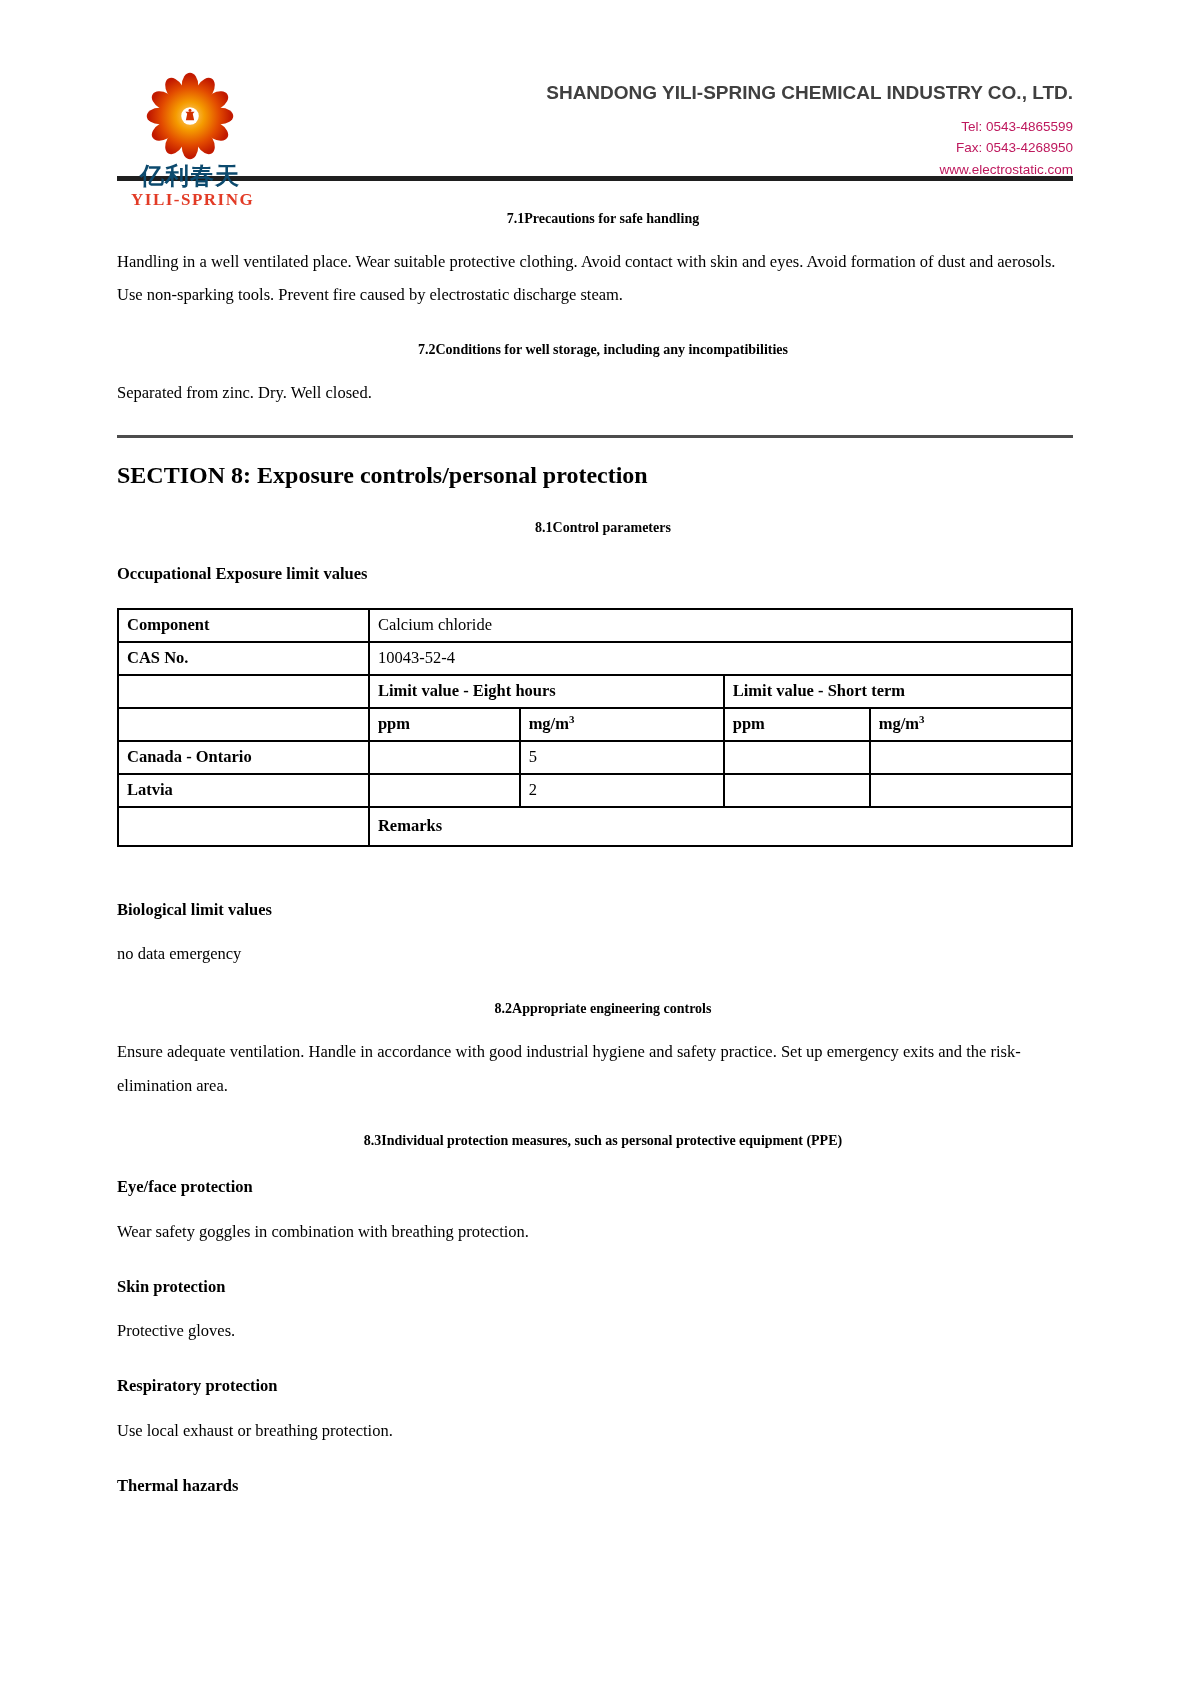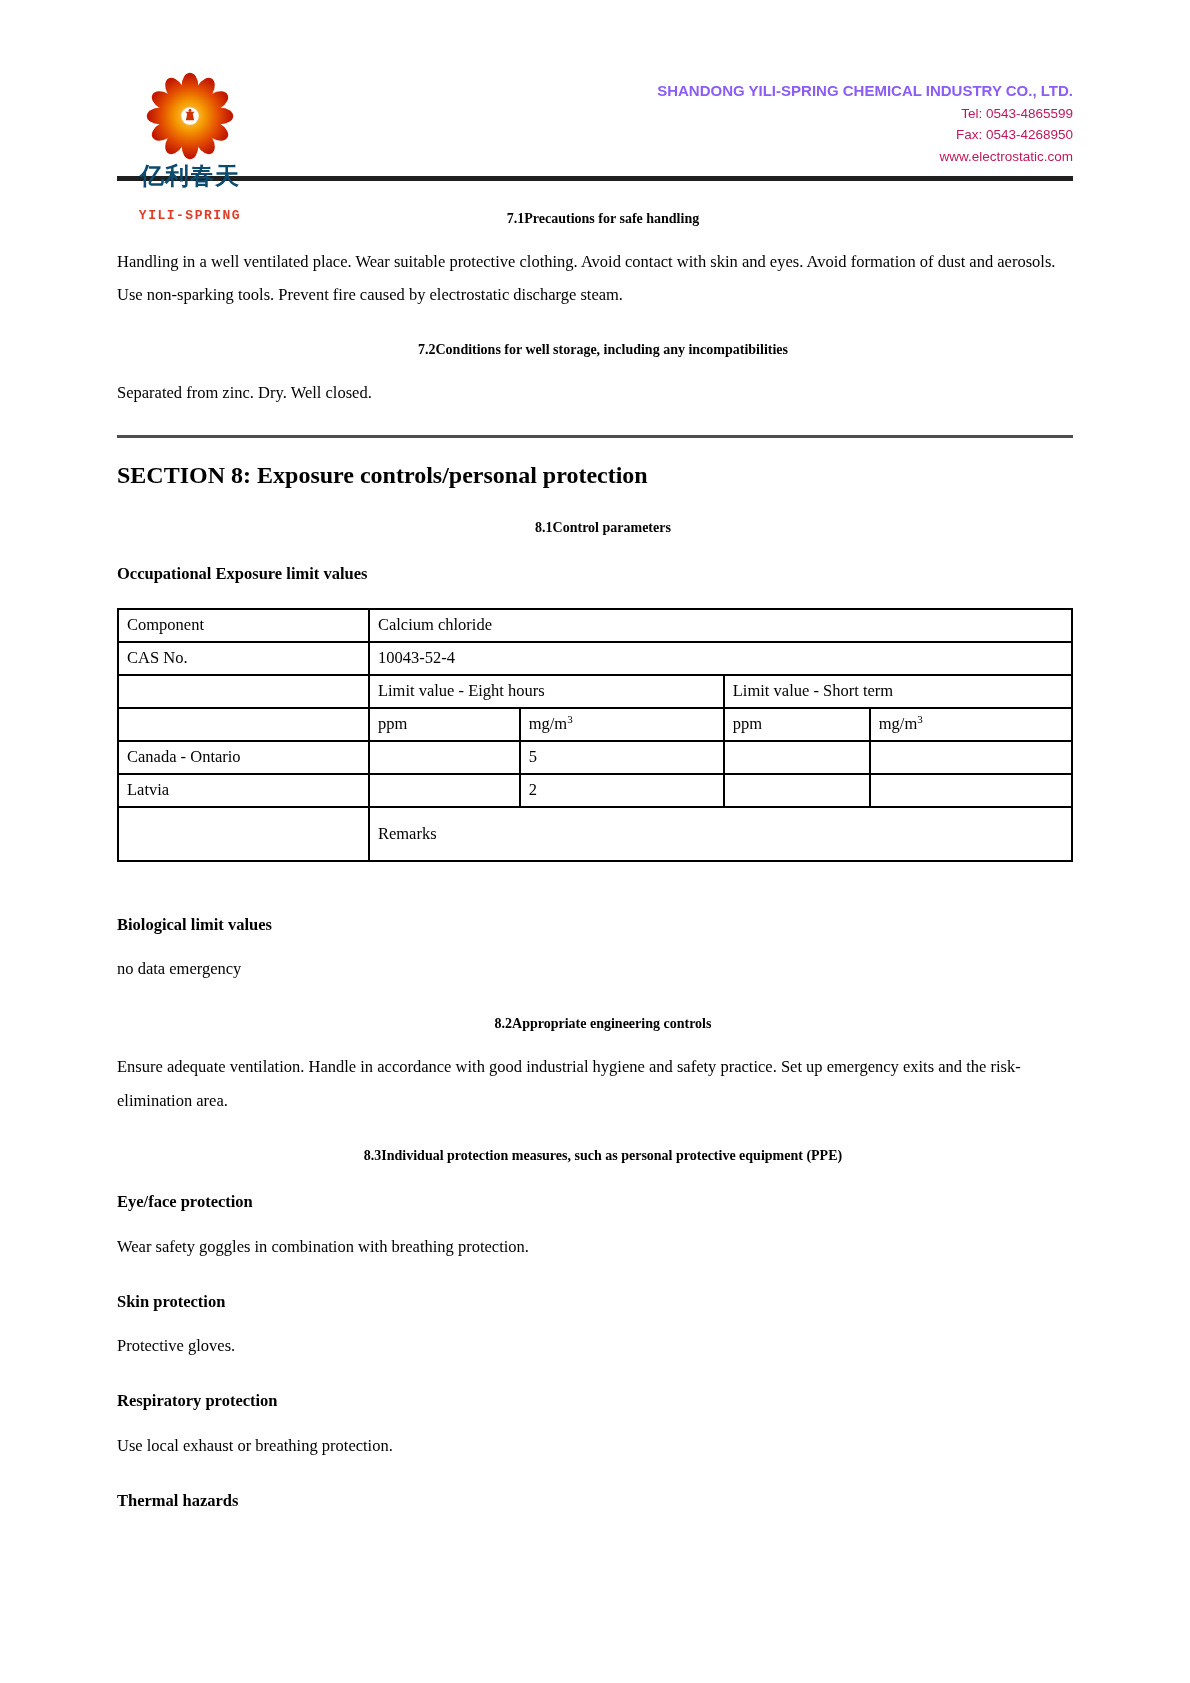--- a/index.html
+++ b/index.html
@@ -37,38 +37,38 @@
   .logo-cn {
     font-family: "DejaVu Sans", sans-serif;
     font-weight: bold;
     font-size: 24px;
     color: #0c4a6e;
     letter-spacing: 1px;
     white-space: nowrap;
     margin-top: 2px;
   }
   .logo-en {
-    font-family: Liberation Mono, monospace;
-    font-weight: bold;
-    font-size: 13px;
+    font-family: Liberation Serif, serif;
+    font-weight: bold;
+    font-size: 17px;
     color: #e23b26;
     letter-spacing: 1.5px;
-    margin-top: 21px;
+    margin-top: 3px;
     white-space: nowrap;
   }
   .company-block {
     text-align: right;
     font-family: "Liberation Sans", sans-serif;
     padding-top: 12px;
   }
   .company-name {
-    font-size: 15px;
-    font-weight: bold;
-    color: #8b5cf6;
-    margin-bottom: 4px;
+    font-size: 19px;
+    font-weight: bold;
+    color: #404040;
+    margin-bottom: 12px;
   }
   .company-contact {
     font-size: 13.5px;
     color: #be185d;
     line-height: 1.58;
   }
 
   
   h1.section-title {
     font-size: 24px;
@@ -109,22 +109,22 @@
   }
   .oel-table td {
     border: 2px solid #000000;
     padding: 2px 8px;
     height: 33px;
     font-size: 16.5px;
     vertical-align: middle;
     overflow: hidden;
     white-space: nowrap;
   }
-  .oel-table td.bold { font-weight: normal; }
-  .oel-table tr.remarks-row td { height: 54px; }
+  .oel-table td.bold { font-weight: bold; }
+  .oel-table tr.remarks-row td { height: 39px; }
   sup.unit-sup { font-size: 11px; vertical-align: super; line-height: 0; }
 </style>
 </head>
 <body>
 
 <div class="page">
 
   <div class="header">
     <div class="logo-block">
       <svg class="logo-flower" width="92" height="92" viewBox="0 0 100 100">

